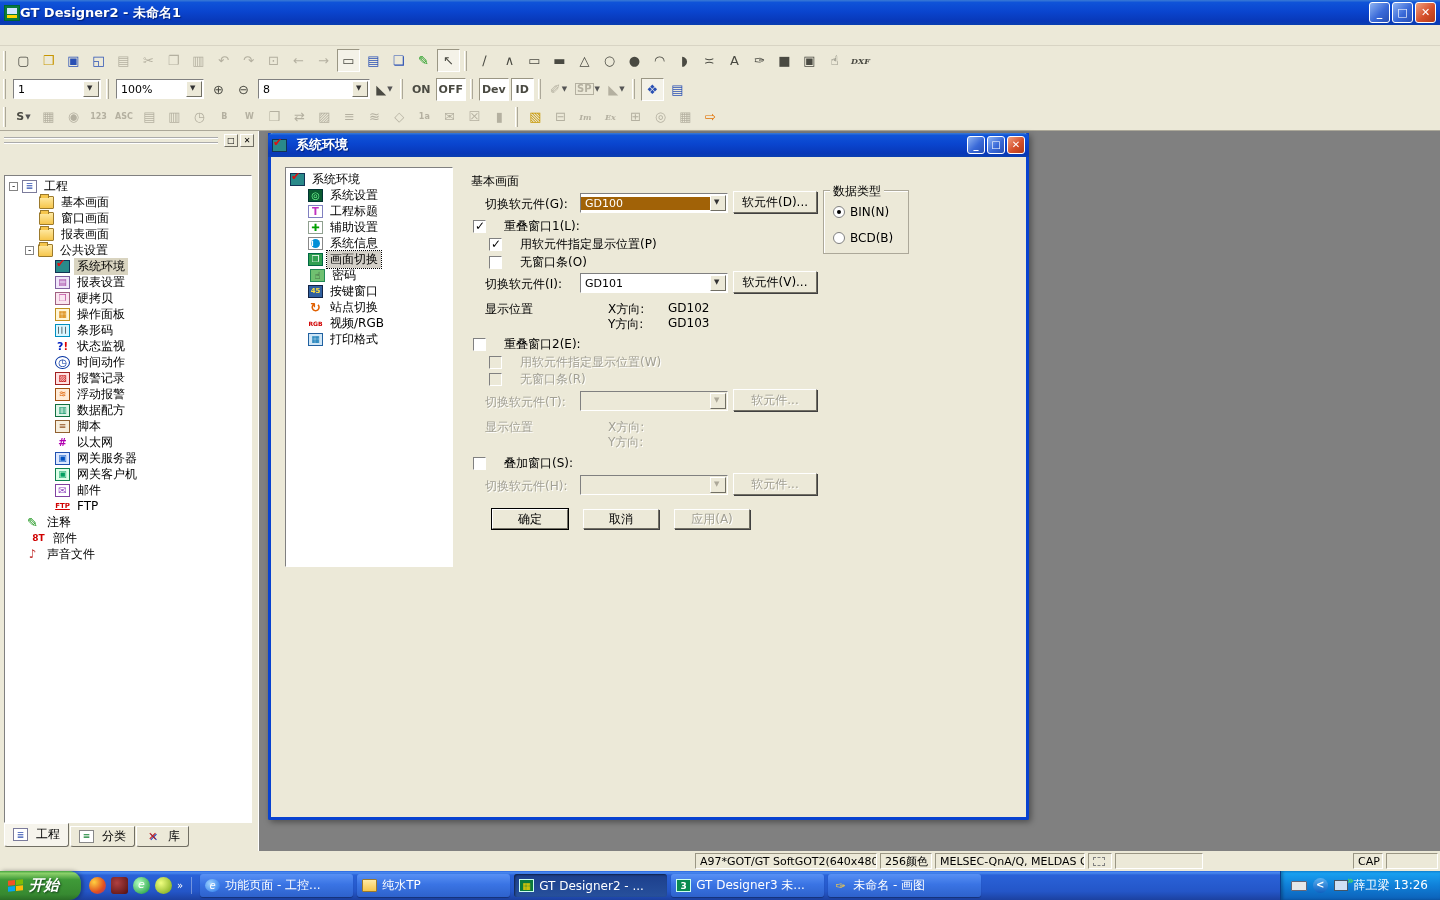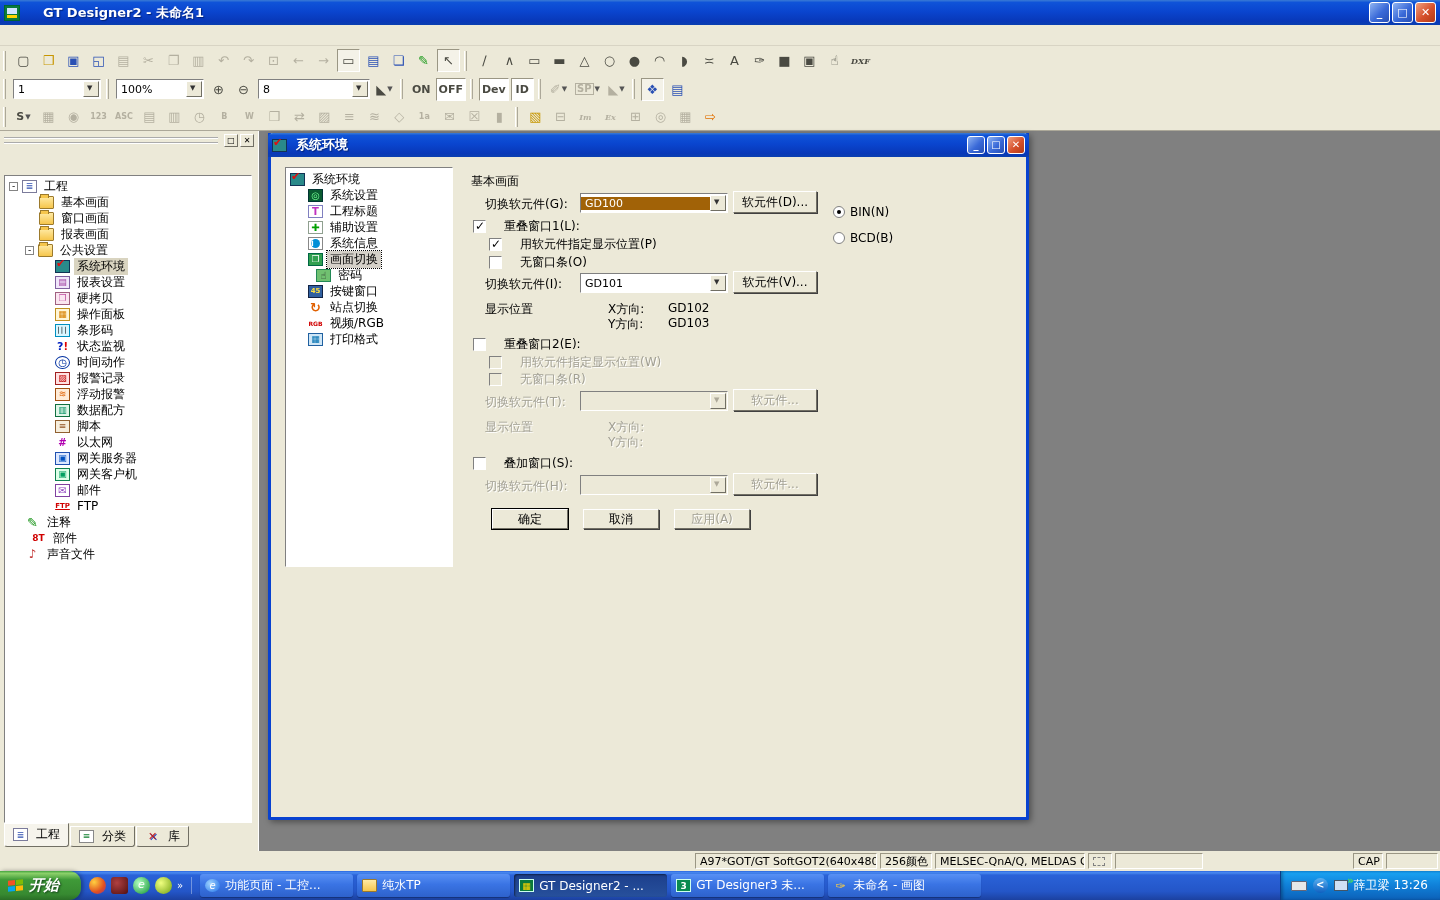--- a/index.html
+++ b/index.html
@@ -8,21 +8,21 @@
     position:relative; width:1440px; height:900px; overflow:hidden;
     background:#808080; font-family:"DejaVu Sans",sans-serif; font-size:12px; color:#000;
     user-select:none;
   }
   
   .titlebar{
     position:absolute; left:0; top:0; right:0; height:25px;
     background:linear-gradient(180deg,#3a7bd5 0%,#0f53d8 10%,#0a45cf 45%,#0838b8 85%,#0a3fb0 100%);
     display:flex; align-items:center; padding:0 4px; color:#fff;
   }
-  .titlebar .app-title{ font-weight:bold; font-size:13px; margin-left:23px; text-shadow:1px 1px 1px #00237a; flex:1; }
+  .titlebar .app-title{ font-weight:bold; font-size:13px; margin-left:0; text-shadow:1px 1px 1px #00237a; flex:1; }
   .winbtns{ display:flex; gap:2px; }
   .winbtn{
     width:21px; height:21px; border:1px solid #fff; border-radius:3px;
     background:linear-gradient(135deg,#8fb4f2,#3969d8 55%,#274fb4);
     color:#fff; font-size:11px; line-height:19px; text-align:center; font-weight:bold;
   }
   .winbtn.close{ background:linear-gradient(135deg,#f0a080,#d6502b 55%,#b23a16); }
   .appicon{ width:16px; height:16px; position:relative; background:#0a7a3c; border:1px solid #063; }
   .appicon::before{ content:""; position:absolute; left:2px; top:2px; width:10px; height:6px; background:#cfe4ff; }
   .appicon::after{ content:""; position:absolute; left:2px; bottom:2px; width:10px; height:3px; background:#ffd400; }
@@ -719,21 +719,21 @@
             <span class="tlabel">辅助设置</span>
           </div>
           <div class="titem" style="padding-left: 22px;">
             <span class="ti ic-sysinfo" style="margin-left:0"></span>
             <span class="tlabel">系统信息</span>
           </div>
           <div class="titem sel focus" style="padding-left: 22px;">
             <span class="ti ic-scrsw" style="margin-left:0"></span>
             <span class="tlabel">画面切换</span>
           </div>
-          <div class="titem" style="padding-left: 30px;">
+          <div class="titem" style="padding-left: 24px;">
             <span class="ti ic-passwd" style="margin-left:0"></span>
             <span class="tlabel">密码</span>
           </div>
           <div class="titem" style="padding-left: 22px;">
             <span class="ti ic-keywin" style="margin-left:0"></span>
             <span class="tlabel">按键窗口</span>
           </div>
           <div class="titem" style="padding-left: 22px;">
             <span class="ti ic-stationsw" style="margin-left:0"></span>
             <span class="tlabel">站点切换</span>
@@ -750,20 +750,23 @@
 
       <span class="dlg-label" style="left:200px;top:40px">基本画面</span>
 
       <span class="dlg-label" style="left:214px;top:63px">切换软元件(G):</span>
       <span class="combo dcombo" style="left:307px;top:60px">
         <span class="val hl">GD100</span>
           <span class="drop"></span>
       </span>
       <span class="btn3d" style="left:462px;top:58px;width:84px;height:22px">软元件(D)...</span>
 
+      <span class="groupbox" style="left:552px;top:57px;width:86px;height:64px">
+        <span class="gtitle">数据类型</span>
+      </span>
       <span class="radiorow" style="left:562px;top:72px">
         <span class="radio checked"></span>
         <span>BIN(N)</span>
       </span>
       <span class="radiorow" style="left:562px;top:98px">
         <span class="radio"></span>
         <span>BCD(B)</span>
       </span>
 
       <span class="cbrow" style="left:202px;top:85px">

